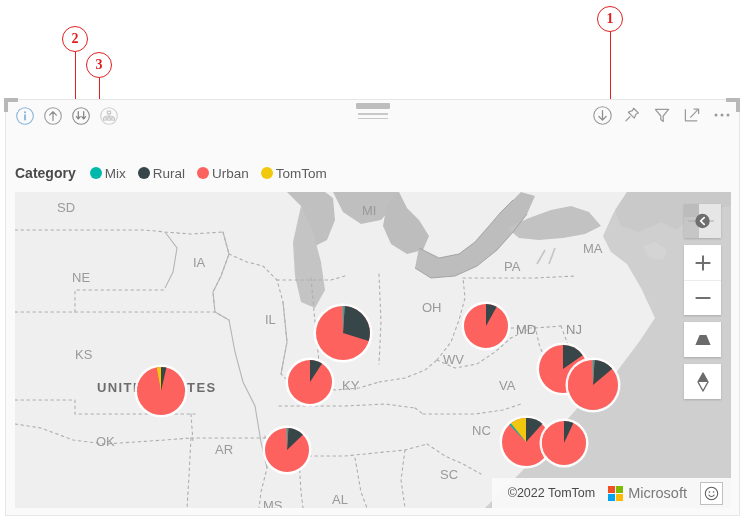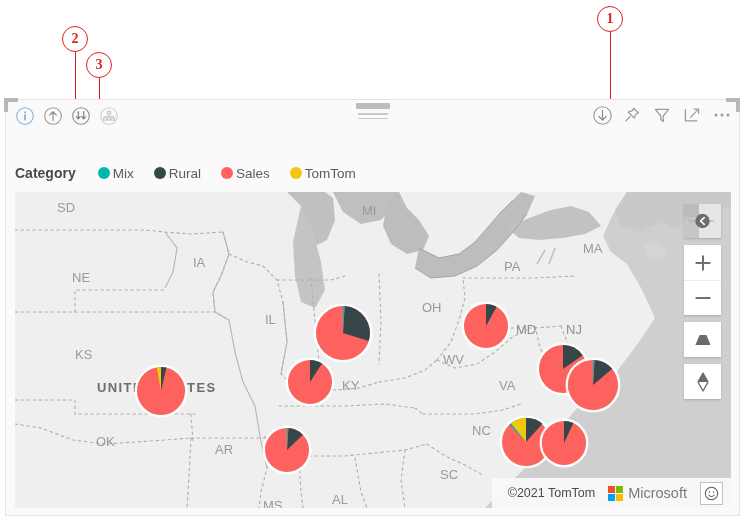--- a/index.html
+++ b/index.html
@@ -69,21 +69,21 @@
   .vtitle{
     position:absolute;left:9px;top:31px;
     font-size:15.5px;color:#d8d8d8;
     letter-spacing:.1px;
     white-space:nowrap;
   }
 
   
   .legend{
     position:absolute;left:9px;top:65px;
-    display:flex;align-items:center;gap:8px;
+    display:flex;align-items:center;gap:0px;
     font-size:13.5px;color:#5a5a5a;
     white-space:nowrap;
   }
   .legend-title{font-weight:bold;color:#4a4a4a;margin-right:14px;font-size:14px;}
   .legend-item{display:flex;align-items:center;margin-right:12px;}
   .legend-dot{width:12px;height:12px;border-radius:50%;margin-right:3px;flex:0 0 auto;}
   .legend-label{color:#5c5c5c;}
 
   
   .map{
@@ -247,21 +247,21 @@
       <span class="legend-item">
         <span class="legend-dot" style="background:#01b8aa"></span>
         <span class="legend-label">Mix</span>
       </span>
       <span class="legend-item">
         <span class="legend-dot" style="background:#374649"></span>
         <span class="legend-label">Rural</span>
       </span>
       <span class="legend-item">
         <span class="legend-dot" style="background:#fd625e"></span>
-        <span class="legend-label">Sales</span>
+        <span class="legend-label">Urban</span>
       </span>
       <span class="legend-item">
         <span class="legend-dot" style="background:#f2c80f"></span>
         <span class="legend-label">TomTom</span>
       </span>
     </div>
 
     <div class="map">
 
       <svg class="map-svg" width="716" height="316" viewBox="0 0 716 316">
@@ -487,21 +487,21 @@
             <svg width="14" height="20" viewBox="0 0 14 20">
               <path d="M7 1 L12 10 L7 19 L2 10 Z" fill="none" stroke="#6b6b6b" stroke-width="1.4" stroke-linejoin="round"></path>
               <path d="M7 1 L12 10 L7 10 Z" fill="#6b6b6b"></path>
               <path d="M7 1 L2 10 L7 10 Z" fill="#6b6b6b"></path>
             </svg>
           </div>
         </div>
       </div>
 
       <div class="attrib">
-        <span class="attrib-text">©2021 TomTom</span>
+        <span class="attrib-text">©2022 TomTom</span>
         <span class="ms-logo">
           <span class="ms-squares">
             <span style="background:#f25022"></span>
             <span style="background:#7fba00"></span>
             <span style="background:#00a4ef"></span>
             <span style="background:#ffb900"></span>
           </span>
           <span class="ms-word">Microsoft</span>
         </span>
         <span class="smiley">

